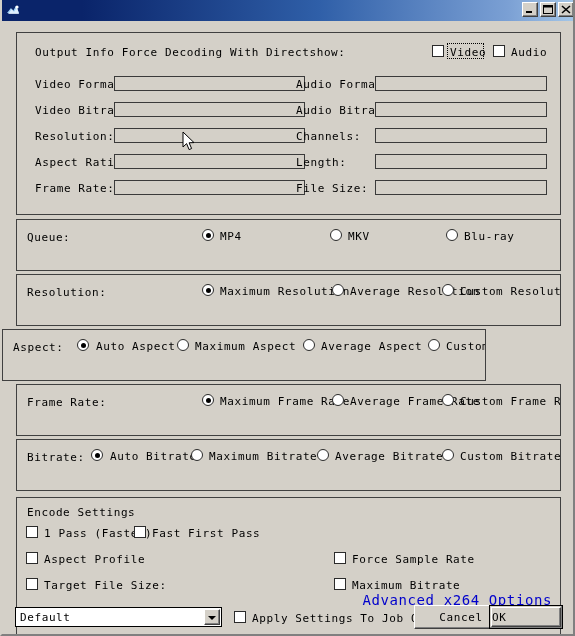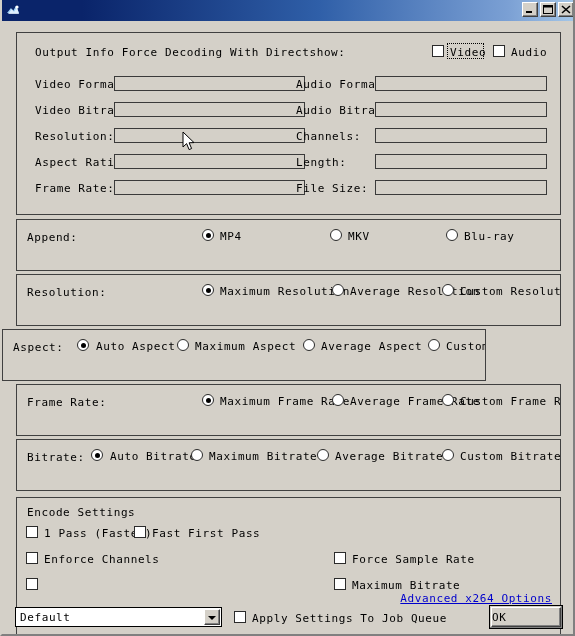--- a/index.html
+++ b/index.html
@@ -140,24 +140,23 @@
     position: absolute;
     border: 1px dotted #000000;
     box-sizing: border-box;
     pointer-events: none;
   }
 
   
   .link {
     position: absolute;
     color: #0000cc;
-    text-decoration: underline;
     white-space: nowrap;
     font-family: "DejaVu Sans Mono", "Liberation Mono", monospace;
-    font-size: 11px;
+    font-size: 14px;
     letter-spacing: 0.6px;
     cursor: default;
   }
 
   
   .btn {
     position: absolute;
     background: #d4d0c8;
     border-top: 1px solid #ffffff;
     border-left: 1px solid #ffffff;
@@ -312,21 +311,21 @@
       <div class="field" style="left:358px; top:95px; width:172px;"></div>
 
       <span class="lbl" style="left:279px; top:123px;">Length:</span>
       <div class="field" style="left:358px; top:121px; width:172px;"></div>
 
       <span class="lbl" style="left:279px; top:149px;">File Size:</span>
       <div class="field" style="left:358px; top:147px; width:172px;"></div>
     </div>
 
     <div class="group clip" style="left:14px; top:198px; width:545px; height:52px;">
-      <span class="lbl" style="left:10px; top:11px;">Append:</span>
+      <span class="lbl" style="left:10px; top:11px;">Queue:</span>
 
       <div class="rdo sel" style="left:185px; top:9px;"></div>
       <span class="lbl" style="left:203px; top:10px;">MP4</span>
 
       <div class="rdo" style="left:313px; top:9px;"></div>
       <span class="lbl" style="left:331px; top:10px;">MKV</span>
 
       <div class="rdo" style="left:429px; top:9px;"></div>
       <span class="lbl" style="left:447px; top:10px;">Blu-ray</span>
     </div>
@@ -393,41 +392,45 @@
 
       <span class="lbl" style="left:10px; top:8px;">Encode Settings</span>
 
       <div class="cbx" style="left:9px; top:28px;"></div>
       <span class="lbl" style="left:27px; top:29px;">1 Pass (Faster)</span>
 
       <div class="cbx" style="left:117px; top:28px;"></div>
       <span class="lbl" style="left:135px; top:29px;">Fast First Pass</span>
 
       <div class="cbx" style="left:9px; top:54px;"></div>
-      <span class="lbl" style="left:27px; top:55px;">Enforce Channels</span>
+      <span class="lbl" style="left:27px; top:55px;">Aspect Profile</span>
 
       <div class="cbx" style="left:317px; top:54px;"></div>
       <span class="lbl" style="left:335px; top:55px;">Force Sample Rate</span>
 
       <div class="cbx" style="left:9px; top:80px;"></div>
+      <span class="lbl" style="left:27px; top:81px;">Target File Size:</span>
 
       <div class="cbx" style="left:317px; top:80px;"></div>
       <span class="lbl" style="left:335px; top:81px;">Maximum Bitrate</span>
 
       <a class="link" style="right:8px; top:94px;">Advanced x264 Options</a>
     </div>
 
     <div class="combo" style="left:13px; top:586px; width:207px; height:20px;">
       <span class="ctext">Default</span>
       <span class="carrow"></span>
     </div>
 
     <div class="cbx" style="left:232px; top:590px;"></div>
     <span class="lbl" style="left:250px; top:591px;">Apply Settings To Job Queue</span>
 
+    <div class="btn" style="left:412px; top:584px; width:94px; height:24px;">
+      <span>Cancel</span>
+    </div>
 
     <div class="btn default" style="left:487px; top:584px; width:74px; height:24px;">
       <span class="inner">
           <span>OK</span>
         </span>
     </div>
 
   </div>
 
   <div id="cursor" style="left:180px; top:131px;">

